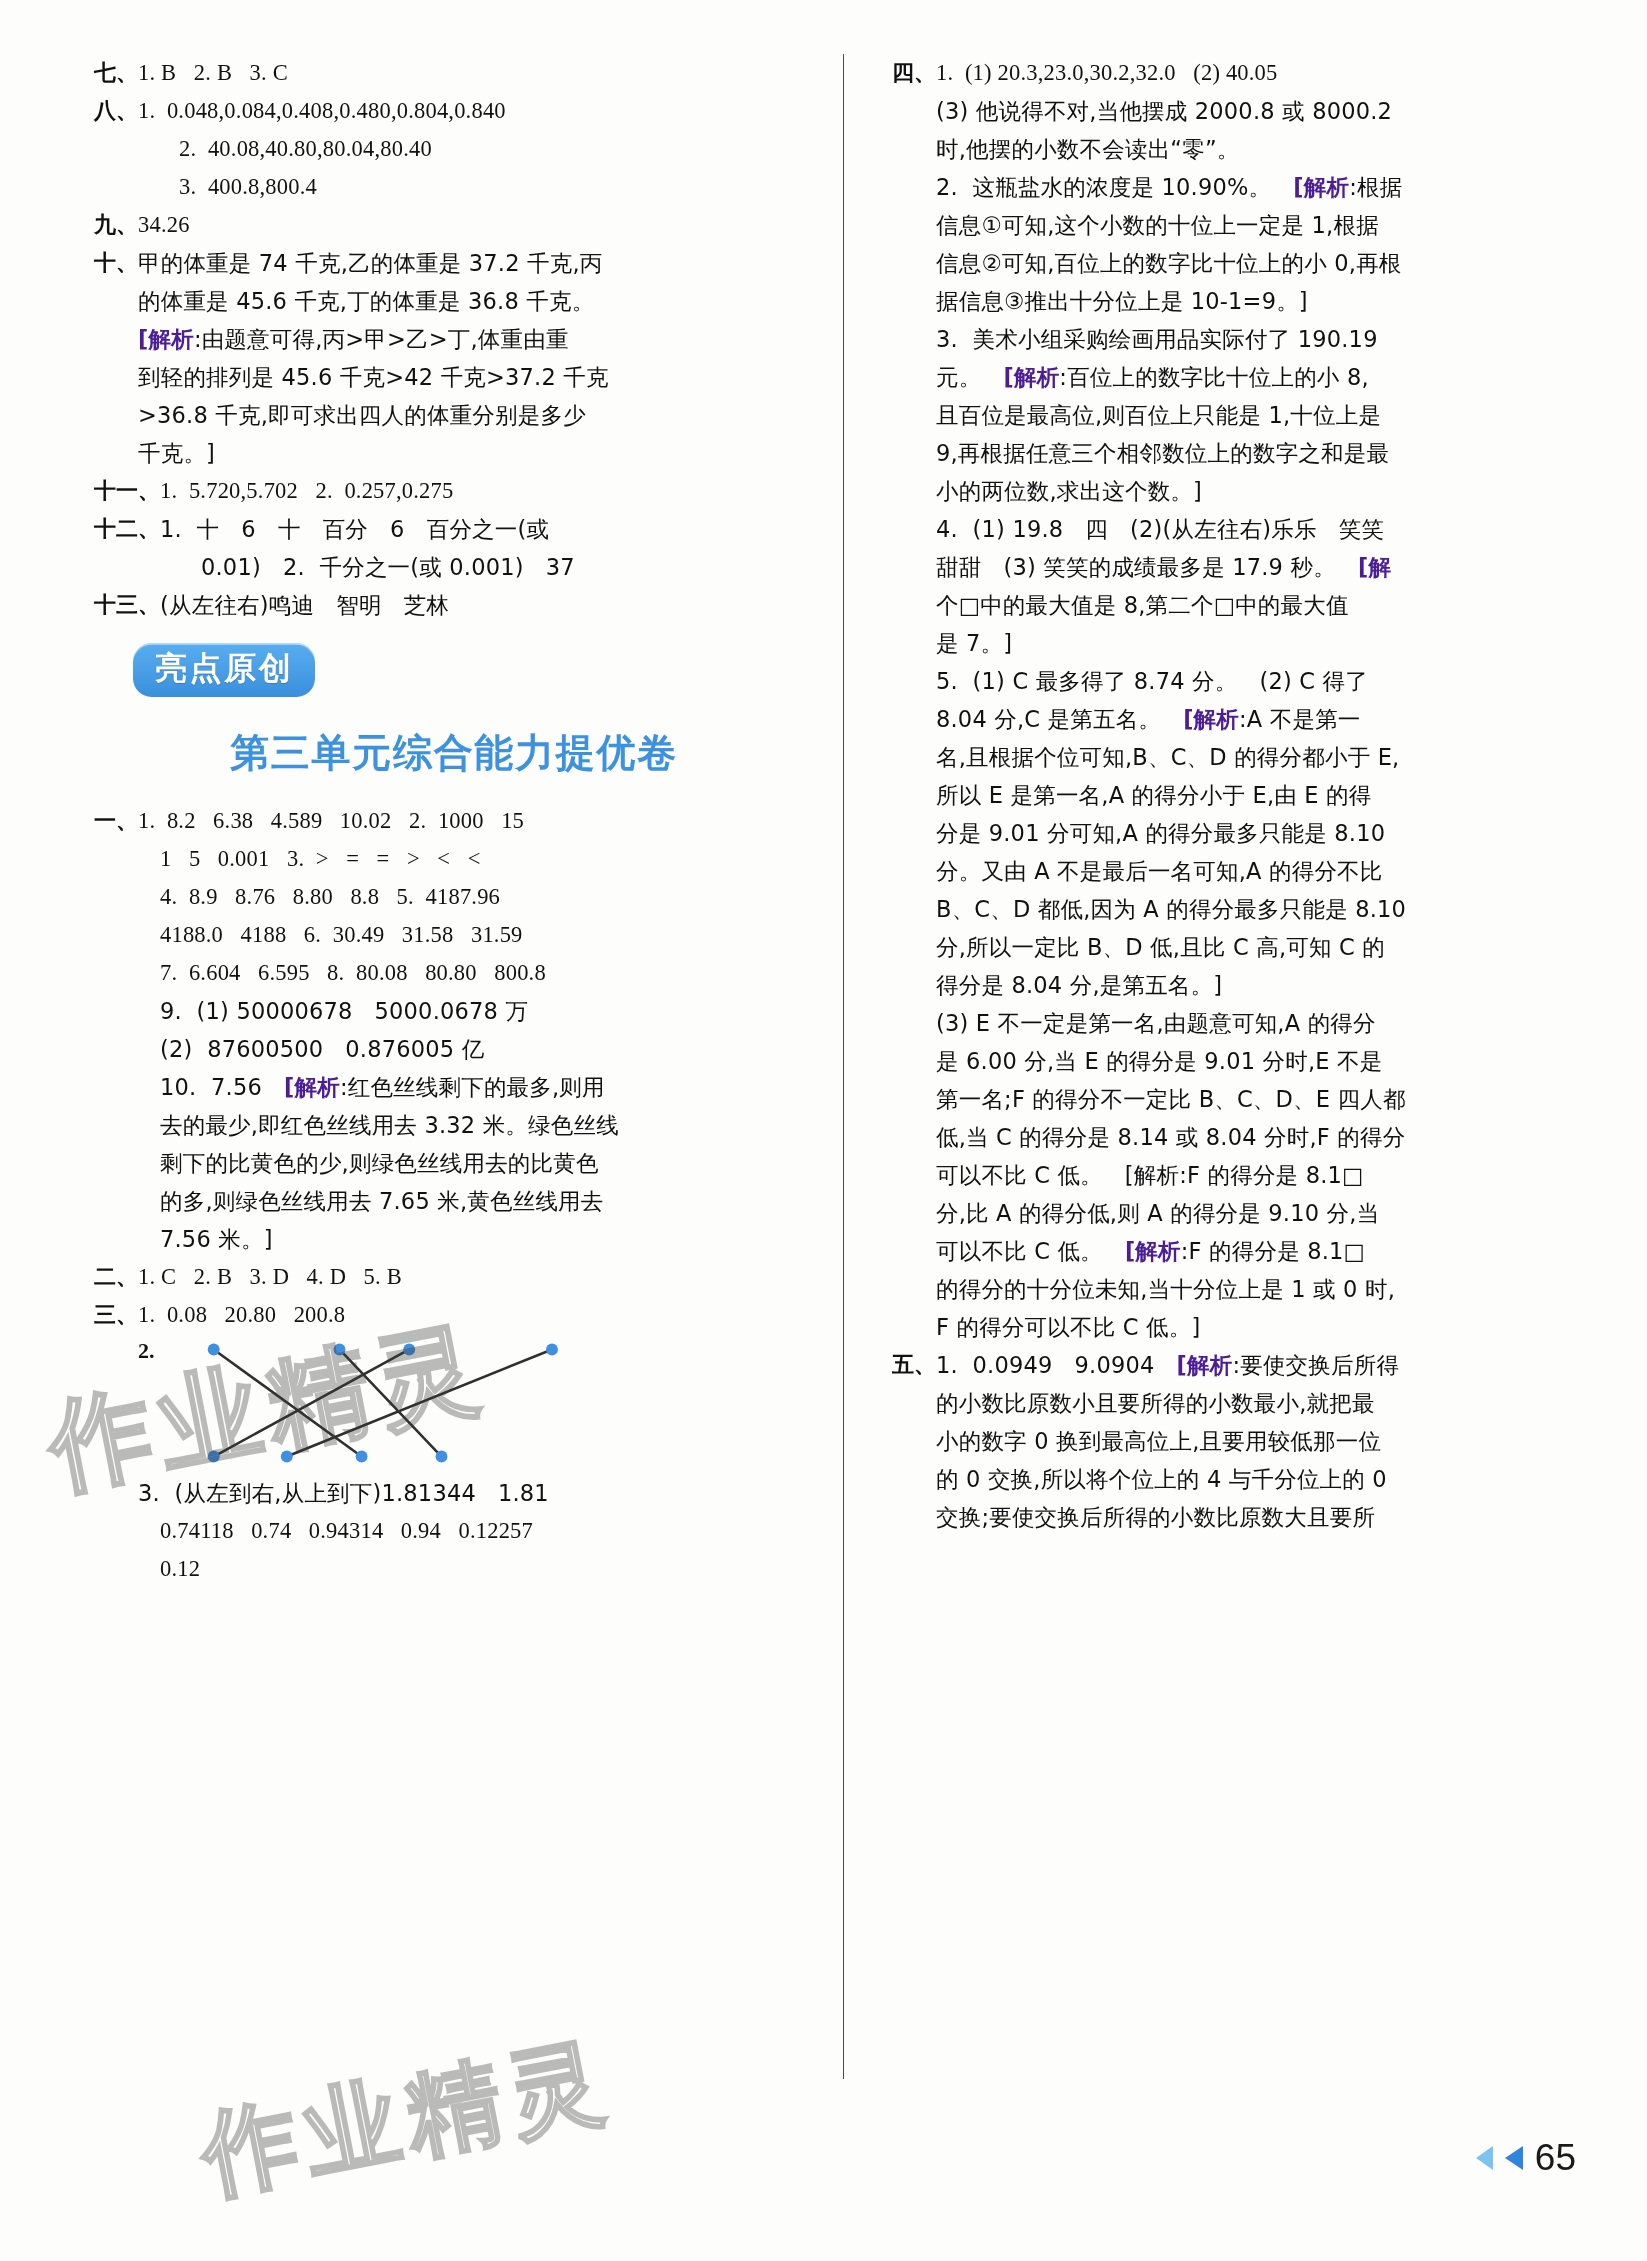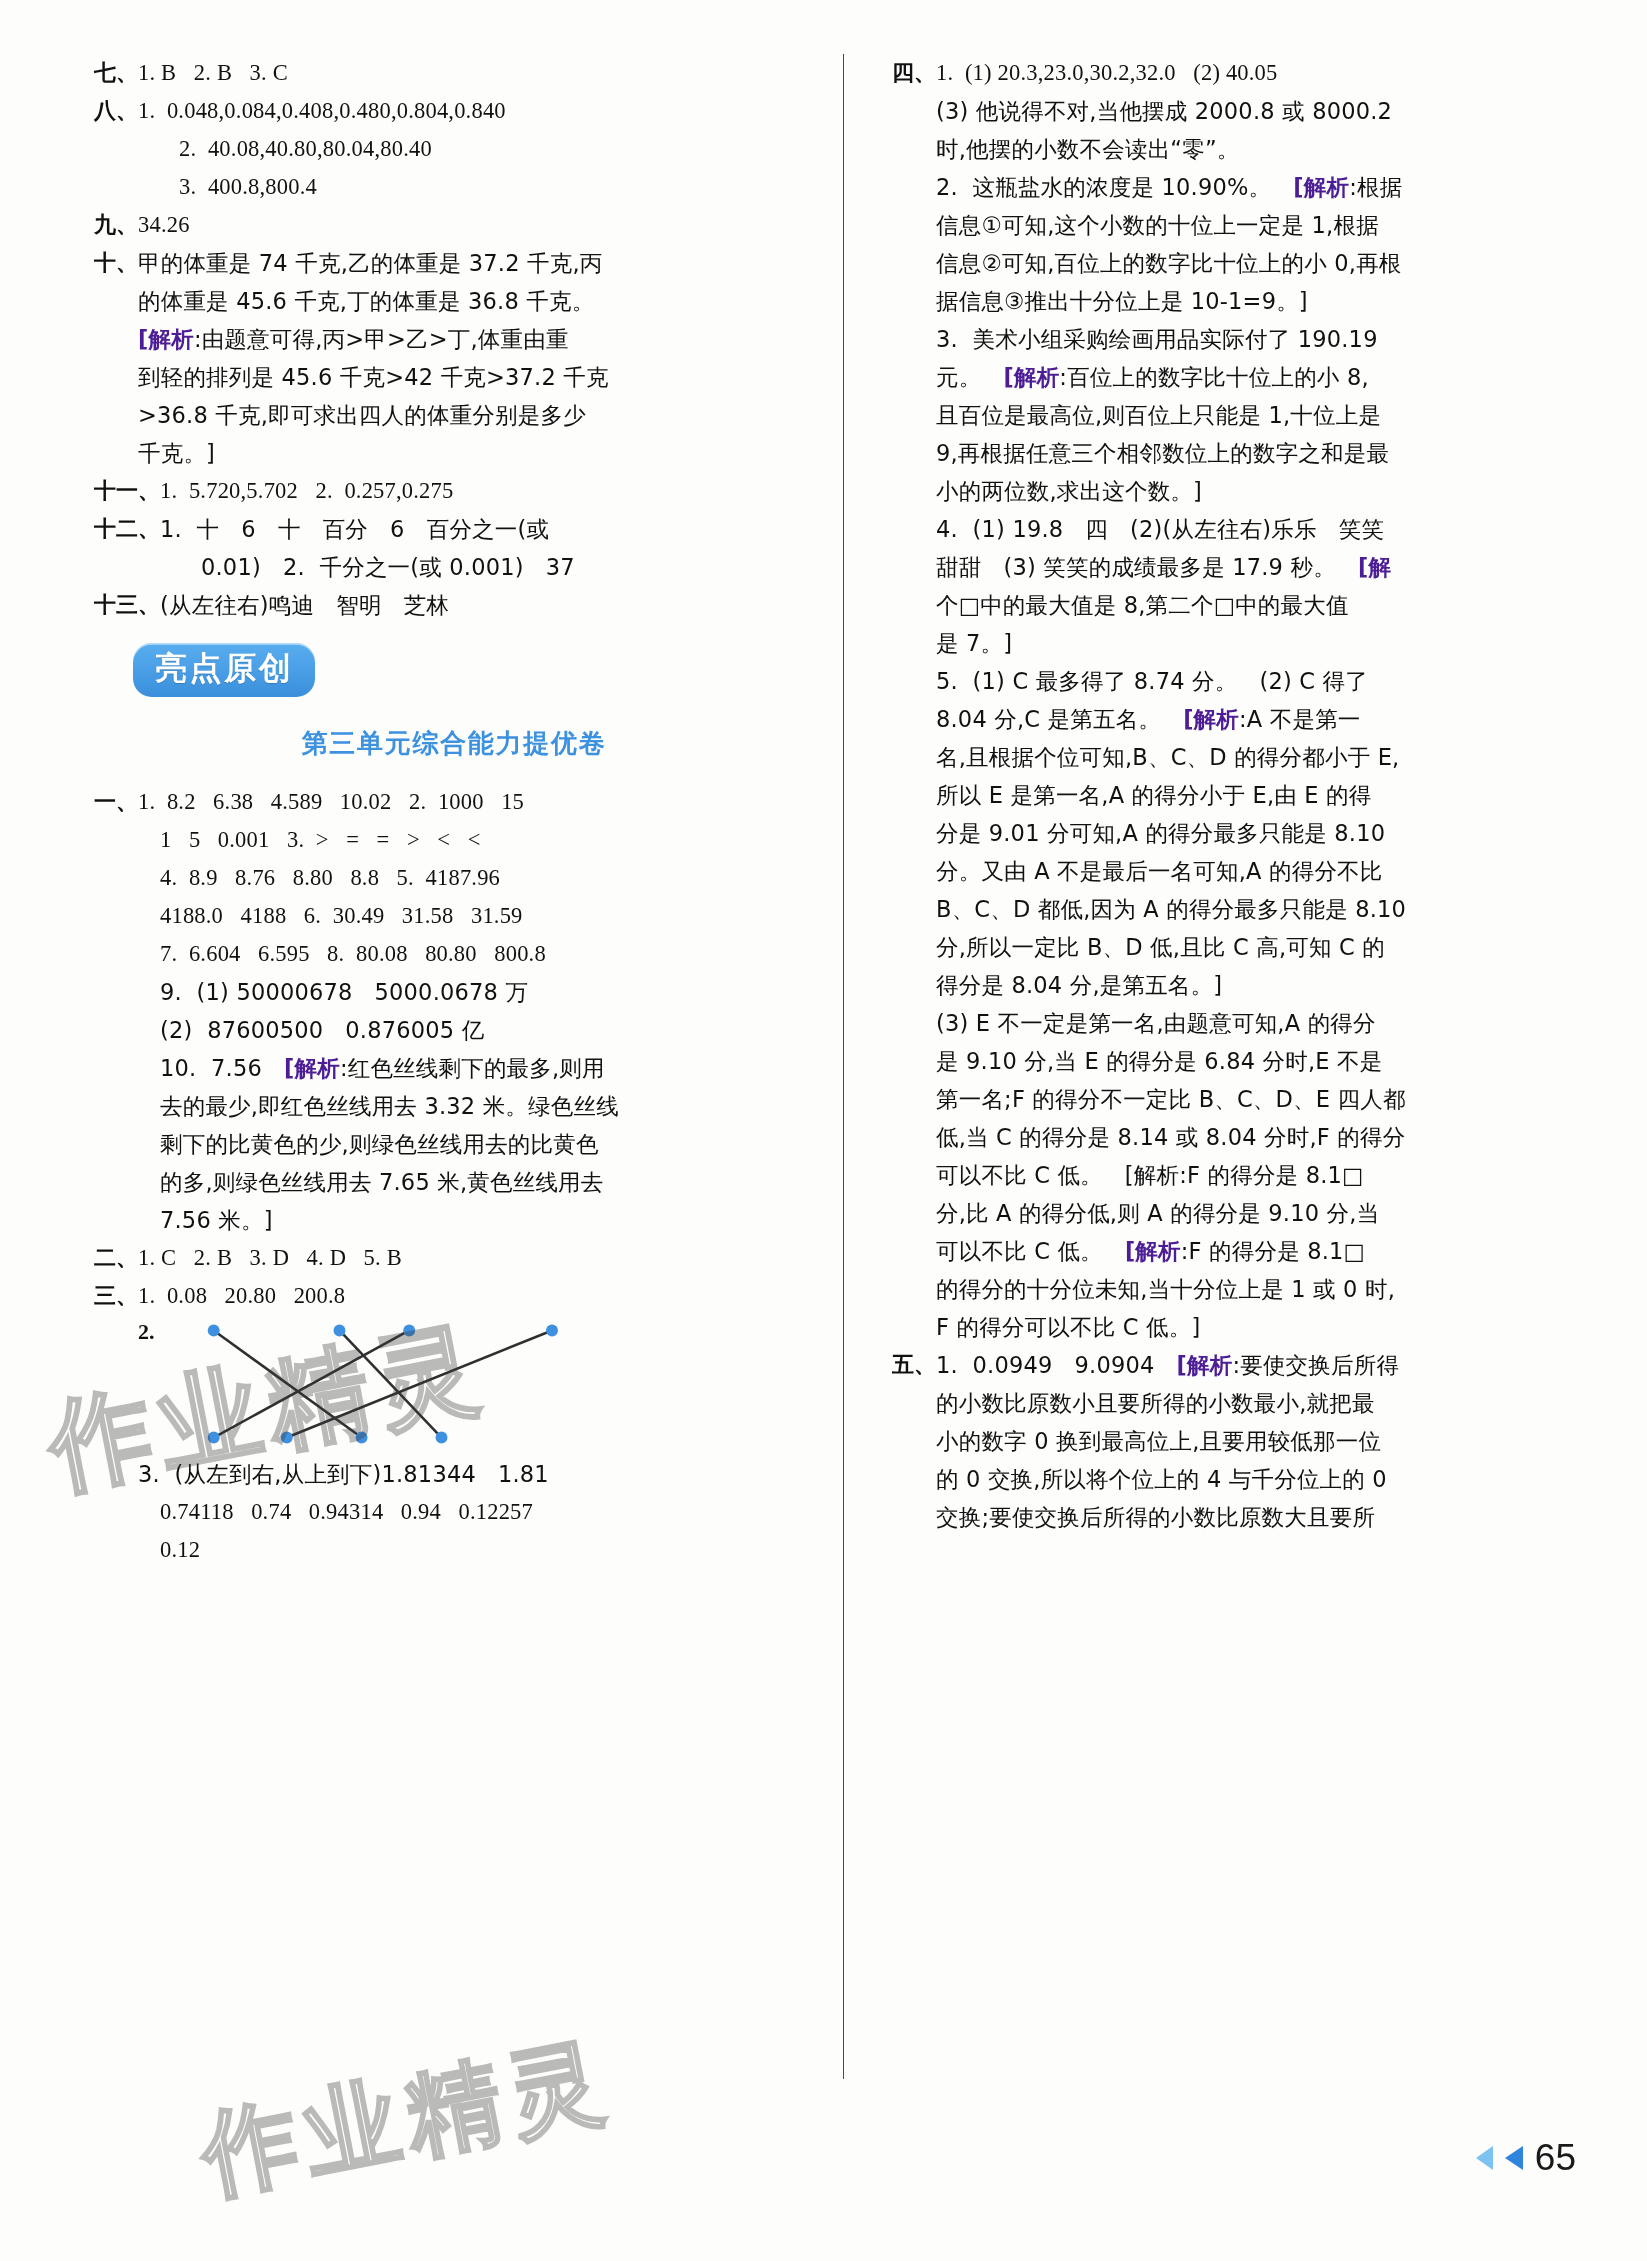--- a/index.html
+++ b/index.html
@@ -85,21 +85,21 @@
     letter-spacing: 2.6px;
     font-family: "DejaVu Sans", "Liberation Sans", sans-serif;
     box-shadow: 0 1.7px 0 rgba(255,255,255,.55) inset;
     text-shadow: 0 0.9px 0.9px rgba(0,0,0,.18);
   }
 
   
   .paper-title {
     text-align: center;
     color: #3d92e0;
-    font-size: 26px;
+    font-size: 39px;
     font-weight: bold;
     letter-spacing: 1.7px;
     font-family: "DejaVu Sans", "Liberation Sans", sans-serif;
     margin: 29px 0 22px 0;
   }
 
   
   .match-wrap { padding-left: 34px; margin: 5.1px 0 3.4px 0; }
   .match-row { display: flex; align-items: flex-start; }
   .match-label { font-weight: bold; font-size: 22px; line-height: 34px; margin-right: 6.8px; }
@@ -299,21 +299,21 @@
           <span class="line cjk">5.&nbsp;&nbsp;(1) C 最多得了 8.74 分。&nbsp;&nbsp;&nbsp;(2) C 得了</span>
           <span class="line cjk">8.04 分,C 是第五名。&nbsp;&nbsp;&nbsp;<span class="jx">[解析</span>:A 不是第一</span>
           <span class="line cjk">名,且根据个位可知,B、C、D 的得分都小于 E,</span>
           <span class="line cjk">所以 E 是第一名,A 的得分小于 E,由 E 的得</span>
           <span class="line cjk">分是 9.01 分可知,A 的得分最多只能是 8.10</span>
           <span class="line cjk">分。又由 A 不是最后一名可知,A 的得分不比</span>
           <span class="line cjk">B、C、D 都低,因为 A 的得分最多只能是 8.10</span>
           <span class="line cjk">分,所以一定比 B、D 低,且比 C 高,可知 C 的</span>
           <span class="line cjk">得分是 8.04 分,是第五名。]</span>
           <span class="line cjk">(3) E 不一定是第一名,由题意可知,A 的得分</span>
-          <span class="line cjk">是 9.10 分,当 E 的得分是 6.84 分时,E 不是</span>
+          <span class="line cjk">是 6.00 分,当 E 的得分是 9.01 分时,E 不是</span>
           <span class="line cjk">第一名;F 的得分不一定比 B、C、D、E 四人都</span>
           <span class="line cjk">低,当 C 的得分是 8.14 或 8.04 分时,F 的得分</span>
           <span class="line cjk">可以不比 C 低。&nbsp;&nbsp;&nbsp;[解析:F 的得分是 8.1□</span>
           <span class="line cjk">分,比 A 的得分低,则 A 的得分是 9.10 分,当</span>
           <span class="line cjk">可以不比 C 低。&nbsp;&nbsp;&nbsp;<span class="jx">[解析</span>:F 的得分是 8.1□</span>
           <span class="line cjk">的得分的十分位未知,当十分位上是 1 或 0 时,</span>
           <span class="line cjk">F 的得分可以不比 C 低。]</span>
           <span class="line cjk"></span>
           <span class="line cjk"></span>
         </div>

